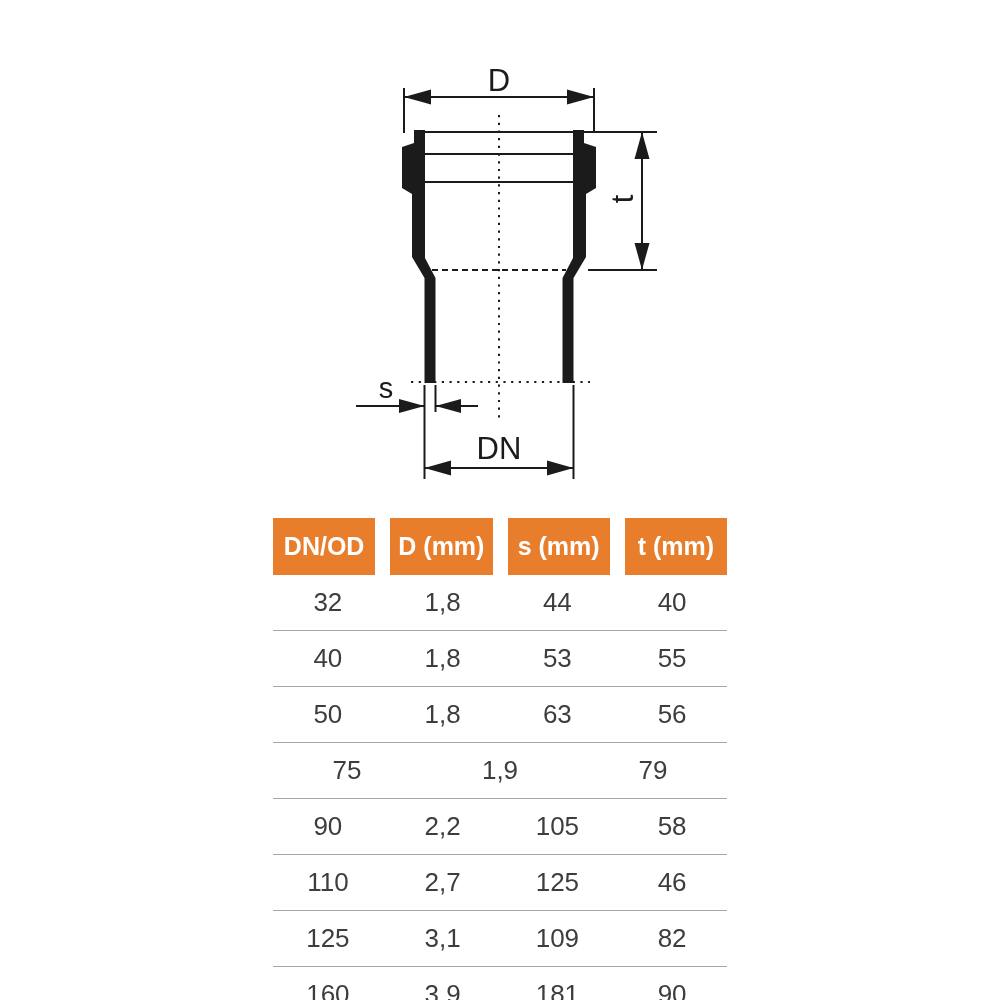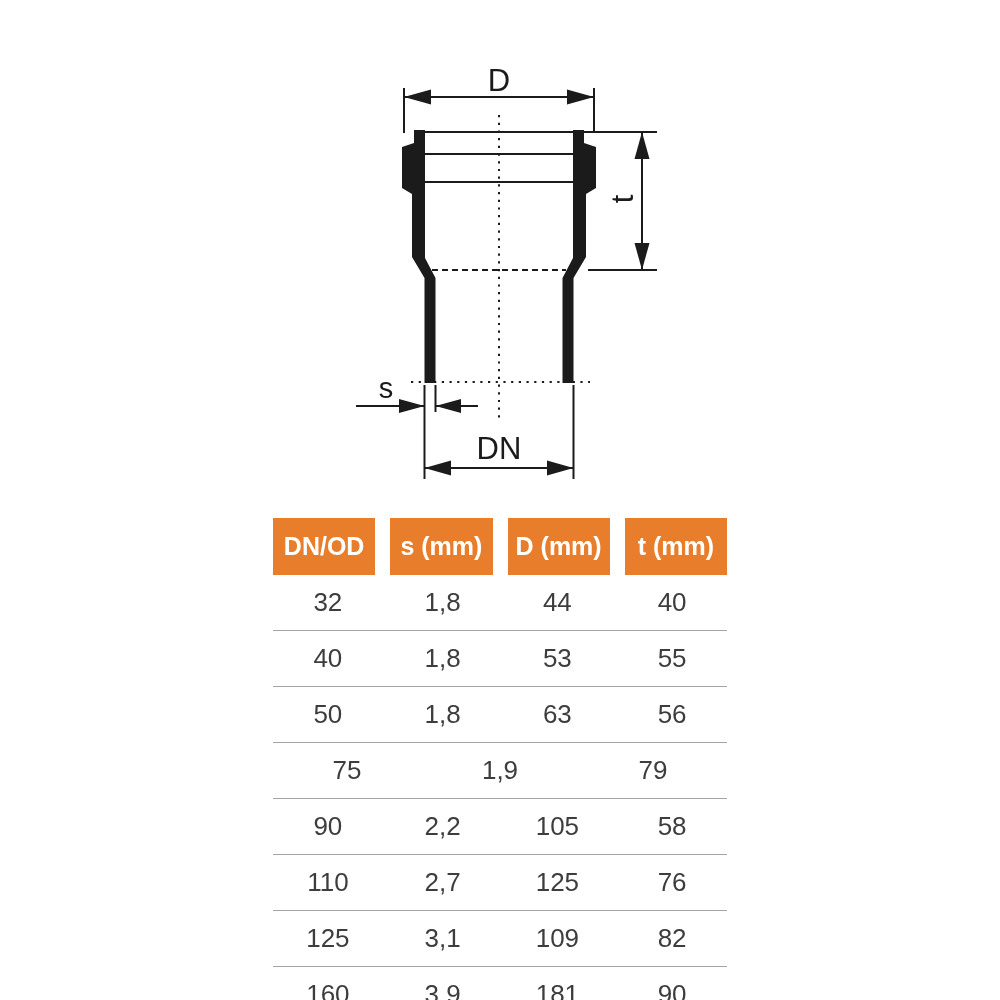--- a/index.html
+++ b/index.html
@@ -99,22 +99,22 @@
       <line class="thin" x1="424.5" y1="468" x2="573.5" y2="468"></line>
       <polygon class="solid-fill" points="424.5,468 451,460.5 451,475.5"></polygon>
       <polygon class="solid-fill" points="573.5,468 547,460.5 547,475.5"></polygon>
       <text class="dim-label" x="499" y="459" text-anchor="middle">DN</text>
     </g>
   </svg>
 
   <div class="spec-table">
     <div class="thead">
       <div class="th">DN/OD</div>
+      <div class="th">D (mm)</div>
       <div class="th">s (mm)</div>
-      <div class="th">D (mm)</div>
       <div class="th">t (mm)</div>
     </div>
 
     <div class="trow">
       <div class="td">32</div>
       <div class="td">1,8</div>
       <div class="td">44</div>
       <div class="td">40</div>
     </div>
     <div class="trow">
@@ -137,21 +137,21 @@
     <div class="trow">
       <div class="td">90</div>
       <div class="td">2,2</div>
       <div class="td">105</div>
       <div class="td">58</div>
     </div>
     <div class="trow">
       <div class="td">110</div>
       <div class="td">2,7</div>
       <div class="td">125</div>
-      <div class="td">76</div>
+      <div class="td">46</div>
     </div>
     <div class="trow">
       <div class="td">125</div>
       <div class="td">3,1</div>
       <div class="td">109</div>
       <div class="td">82</div>
     </div>
     <div class="trow">
       <div class="td">160</div>
       <div class="td">3,9</div>

